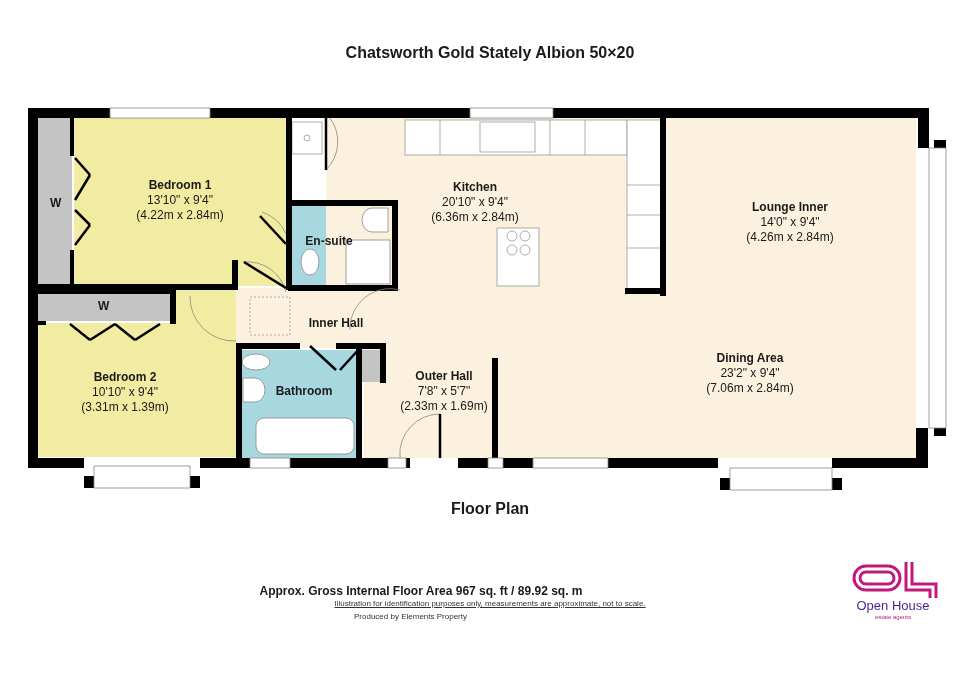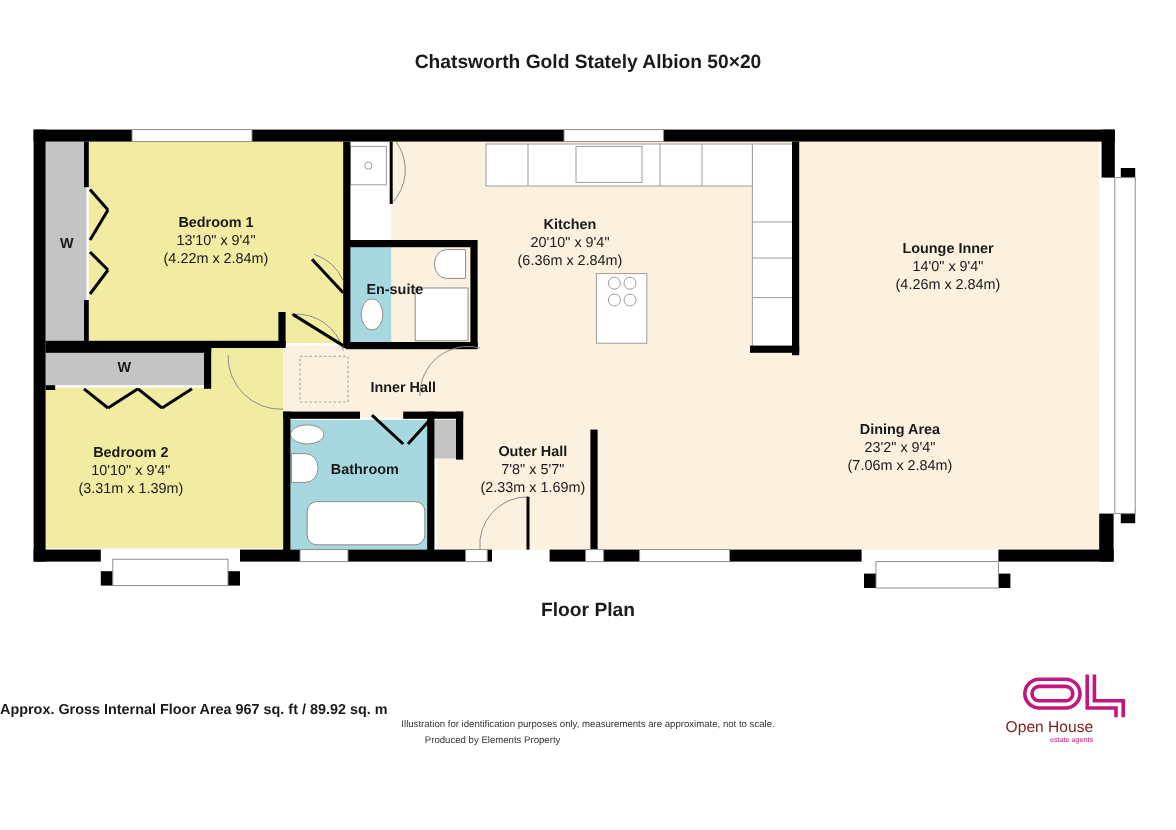--- a/index.html
+++ b/index.html
@@ -4,26 +4,26 @@
 <style>
   html,body{margin:0;padding:0;background:#fff;}
   body{width:980px;height:692px;position:relative;overflow:hidden;font-family:"Liberation Sans",sans-serif;color:#1a1a1a;}
   .title{position:absolute;left:0;width:980px;top:44px;text-align:center;font-weight:bold;font-size:16px;}
   .plan{position:absolute;left:0;top:0;}
   .lbl{position:absolute;text-align:center;font-size:12px;line-height:15px;}
   .lbl .n{font-weight:bold;display:block;}
   .lbl .d{display:block;}
   .wlbl{position:absolute;font-weight:bold;font-size:12px;}
   .floorlbl{position:absolute;left:0;width:980px;top:500px;text-align:center;font-weight:bold;font-size:16px;}
-  .foot1{position:absolute;left:0;width:842px;top:584px;text-align:left;font-weight:bold;font-size:12px;}
-  .foot2{position:absolute;left:0;width:980px;top:599px;text-align:center;font-size:8px;color:#333;}
+  .foot1{position:absolute;left:0;width:842px;top:584px;text-align:center;font-weight:bold;font-size:12px;}
+  .foot2{position:absolute;left:0;width:980px;top:599px;text-align:center;font-size:8px;color:#333;text-decoration:underline;}
   .foot3{position:absolute;left:0;width:821px;top:612px;text-align:center;font-size:8px;color:#333;}
   .logo{position:absolute;left:838px;top:560px;width:120px;height:70px;}
   .logo .oh{position:absolute;left:12px;top:0;}
-  .logo .t1{position:absolute;left:0;width:110px;top:38px;font-size:13px;color:#7f1d1d;}
+  .logo .t1{position:absolute;left:0;width:110px;top:38px;text-align:center;font-size:13px;color:#4c1d95;}
   .logo .t2{position:absolute;left:0;width:110px;top:54px;text-align:center;font-size:6px;color:#c2177d;}
 </style>
 </head>
 <body>
 
 <div class="title">Chatsworth Gold Stately Albion 50×20</div>
 
 <svg class="plan" width="980" height="692" viewBox="0 0 980 692">
 
   <rect x="74" y="118" width="216" height="168" fill="#f2eca2"></rect>
@@ -182,21 +182,21 @@
 <div class="lbl" style="left:720px;top:200px;width:140px;">
   <span class="n">Lounge Inner</span>
   <span class="d">14'0" x 9'4"</span>
   <span class="d">(4.26m x 2.84m)</span>
 </div>
 
 <div class="lbl" style="left:276px;top:316px;width:120px;">
   <span class="n">Inner Hall</span>
 </div>
 
-<div class="lbl" style="left:44px;top:370px;width:130px;">
+<div class="lbl" style="left:60px;top:370px;width:130px;">
   <span class="n">Bedroom 2</span>
   <span class="d">10'10" x 9'4"</span>
   <span class="d">(3.31m x 1.39m)</span>
 </div>
 
 <div class="lbl" style="left:264px;top:384px;width:80px;">
   <span class="n">Bathroom</span>
 </div>
 
 <div class="lbl" style="left:392px;top:369px;width:104px;">

